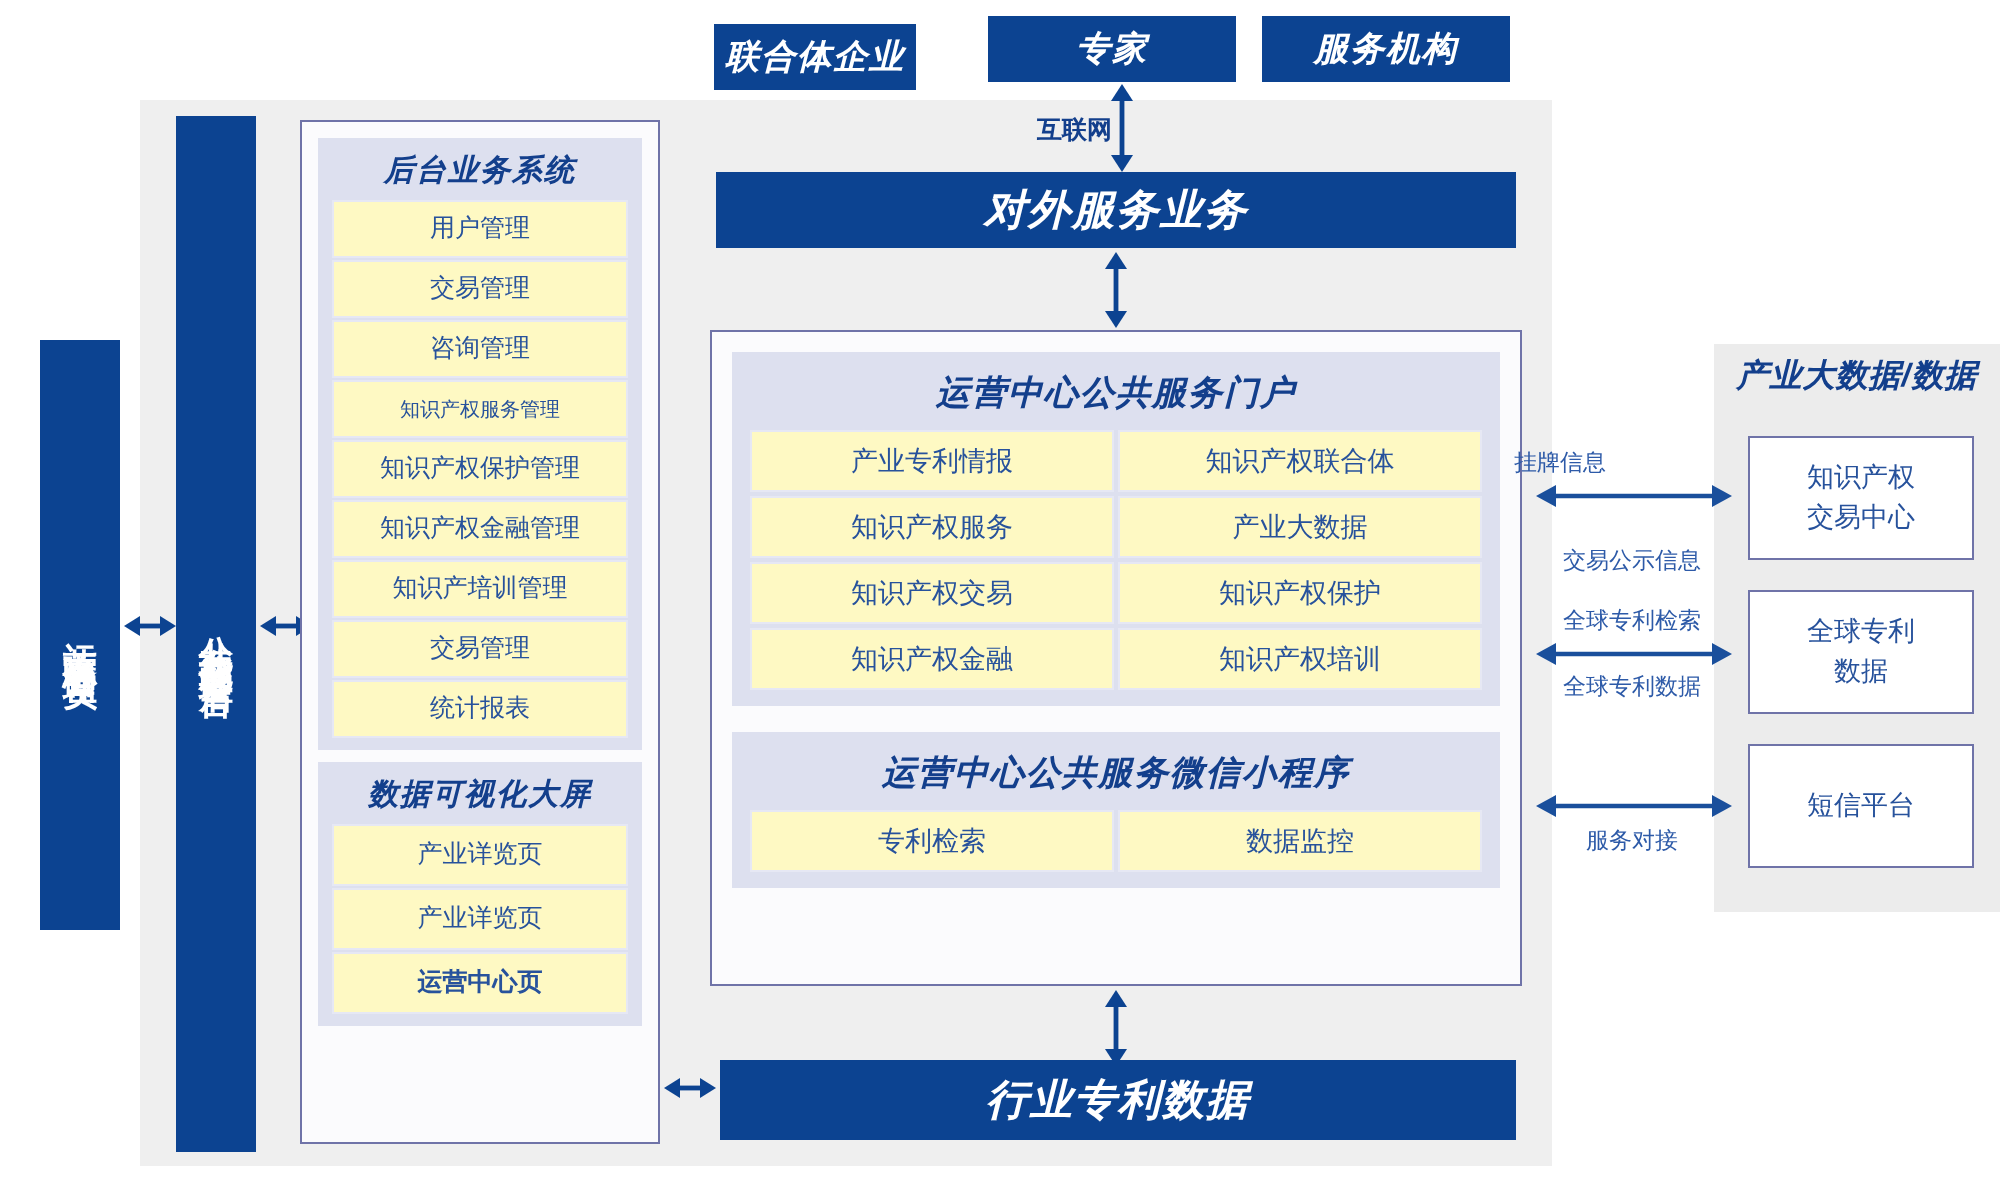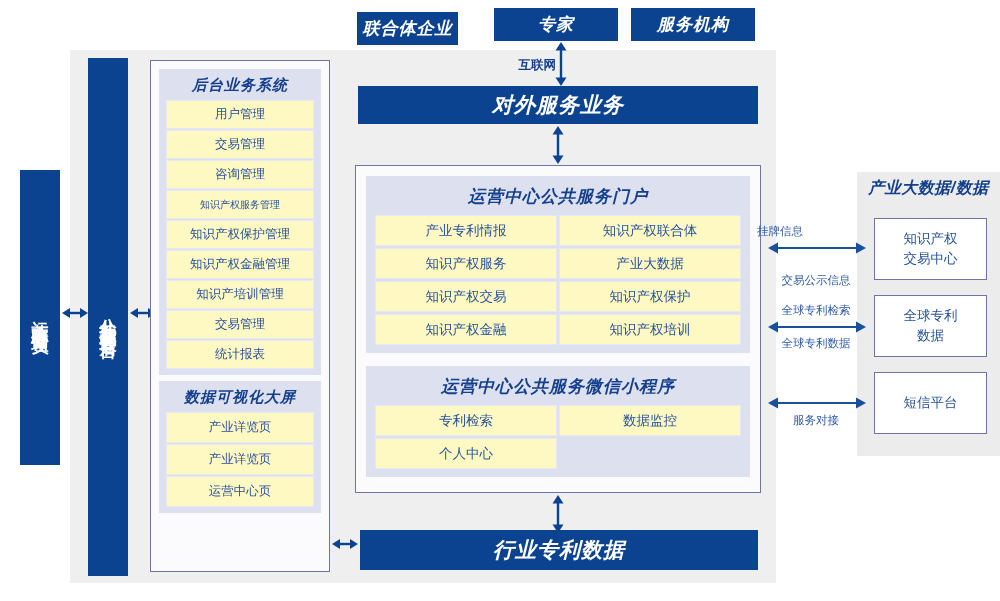--- a/index.html
+++ b/index.html
@@ -134,21 +134,21 @@
       <div class="cell" style="height:27px;font-size:12.5px;margin-bottom:1px;">交易管理</div>
       <div class="cell" style="height:27px;font-size:12.5px;">统计报表</div>
     </div>
   </div>
 
   <div class="group" style="padding:5px 7px 6px 7px;margin-top:6px;">
     <div class="group-title" style="font-size:15px;padding:2px 0 5px 0;">数据可视化大屏</div>
     <div>
       <div class="cell" style="height:29px;font-size:12.5px;margin-bottom:1px;">产业详览页</div>
       <div class="cell" style="height:29px;font-size:12.5px;margin-bottom:1px;">产业详览页</div>
-      <div class="cell" style="height:29px;font-size:12.5px;">运营中心页</div>
+      <div class="cell" style="height:29px;font-size:12.5px;font-weight:bold;">运营中心页</div>
     </div>
   </div>
 </div>
 
 <div class="abs arr-h" style="left:332px;top:535px;width:26px;height:18px;">
   <svg width="26" height="18" viewBox="0 0 26 18">
     <line x1="5" y1="9" x2="21" y2="9" stroke="#0c4391" stroke-width="2.4"></line>
     <polygon points="0,9 8,4 8,14" fill="#0c4391"></polygon>
     <polygon points="26,9 18,4 18,14" fill="#0c4391"></polygon>
   </svg>
@@ -168,21 +168,20 @@
       <div class="cell" style="height:29px;font-size:13.5px;">知识产权金融</div>
       <div class="cell" style="height:29px;font-size:13.5px;">知识产权培训</div>
     </div>
   </div>
 
   <div class="group" style="padding:6px 9px 8px 9px;margin-top:13px;">
     <div class="group-title" style="font-size:17px;padding:3px 0 7px 0;">运营中心公共服务微信小程序</div>
     <div style="display:grid;grid-template-columns:1fr 1fr;gap:2px;">
       <div class="cell" style="height:29px;font-size:13.5px;">专利检索</div>
       <div class="cell" style="height:29px;font-size:13.5px;">数据监控</div>
-      <div class="cell" style="height:29px;font-size:13.5px;">个人中心</div>
     </div>
   </div>
 </div>
 
 <div class="abs arr-v" style="left:550px;top:495px;width:16px;height:38px;">
   <svg width="16" height="38" viewBox="0 0 16 38">
     <line x1="8" y1="6" x2="8" y2="32" stroke="#0c4391" stroke-width="2.4"></line>
     <polygon points="8,0 2.5,8.5 13.5,8.5" fill="#0c4391"></polygon>
     <polygon points="8,38 2.5,29.5 13.5,29.5" fill="#0c4391"></polygon>
   </svg>

